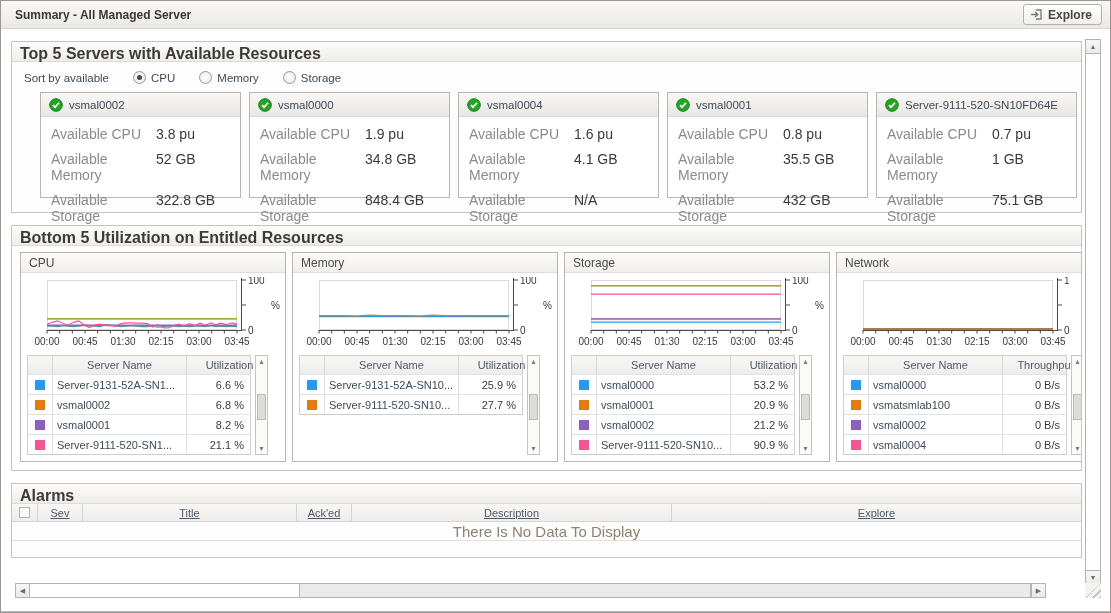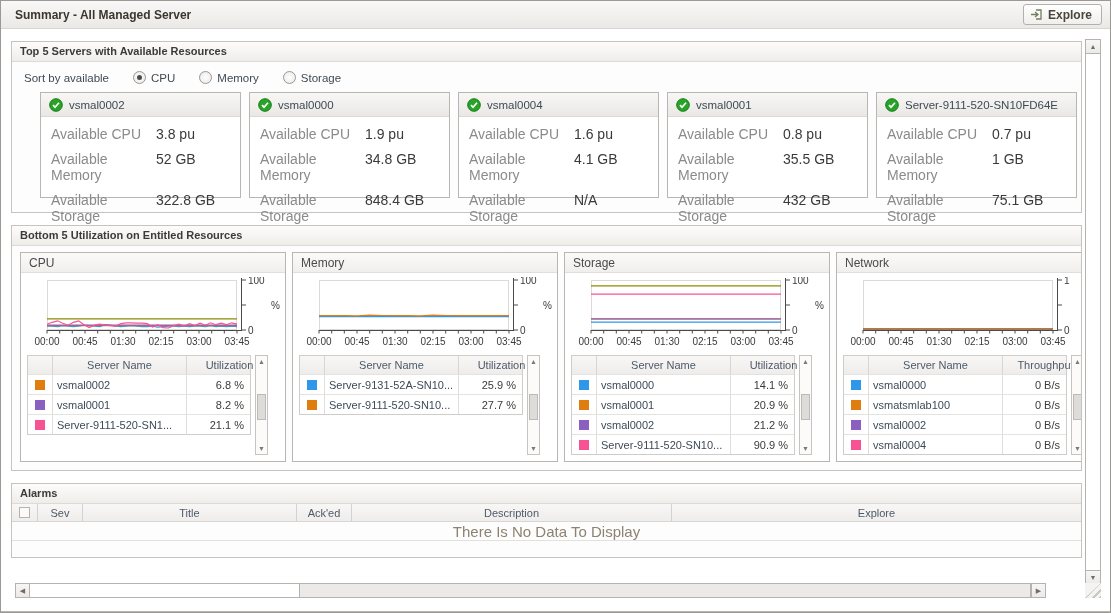--- a/index.html
+++ b/index.html
@@ -15,21 +15,21 @@
   .btn-explore { display:flex; align-items:center; gap:5px; height:21px; padding:0 9px 0 6px;
                  background:linear-gradient(#ffffff,#f0efec); border:1px solid #b3b1ae;
                  border-radius:3px; font-size:12px; font-weight:bold; color:#4a463f; cursor:pointer; }
 
   
   .content { position:relative; height:582px; overflow:hidden; background:#fff; }
   .bottom-strip { height:3px; background:#b7b5b2; }
 
   .section { margin:12px 28px 0 10px; border:1px solid #c6c4c1; background:#fdfdfd; }
   .sec-head { height:20px; padding:3px 8px 12px 8px; background:linear-gradient(#fdfcfb,#efedea);
-              border-bottom:1px solid #dddbd8; font-size:11px; font-weight:bold; color:#3b3b3b; }
+              border-bottom:1px solid #dddbd8; font-size:16px; font-weight:bold; color:#3b3b3b; }
 
   
   .sort-row { display:flex; align-items:center; gap:10px; padding:9px 10px 4px 12px;
               font-size:11.5px; color:#3f4a56; }
   .radio-opt { display:flex; align-items:center; gap:5px; margin-left:14px; cursor:pointer; }
   .radio { width:13px; height:13px; border-radius:50%; border:1px solid #9a9894;
            background:radial-gradient(#ffffff,#e9e7e4); position:relative; }
   .radio.checked::after { content:""; position:absolute; left:3px; top:3px; width:5px; height:5px;
            border-radius:50%; background:#4b4b49; }
   .cards { display:flex; gap:8px; padding:4px 8px 14px 28px; }
@@ -68,21 +68,21 @@
              background:#dedcd9; border:1px solid #bdbbb8; cursor:pointer; }
   .mscroll .arr.dn { position:absolute; bottom:0; }
 
   
   .alarm-toolbar { display:flex; gap:14px; padding:6px 0 5px 12px;
                    background:linear-gradient(#f7f6f4,#edebe8); border-bottom:1px solid #dddbd8;
                    font-size:11px; color:#aaa8a5; }
   .ahead { display:flex; height:18px; background:linear-gradient(#f8f7f6,#efedeb);
            border-bottom:1px solid #d8d6d3; font-size:11px; color:#4d5a68; align-items:center; }
   .ahead > div { border-right:1px solid #ccd4da; height:100%; display:flex;
-                 align-items:center; justify-content:center; }
+                 align-items:center; justify-content:center;text-decoration:underline; }
   .col-cb { width:26px; } .col-sev { width:45px; } .col-title { width:214px; }
   .col-ack { width:55px; } .col-desc { width:320px; } .col-inst { flex:1; border-right:none!important; }
   .cbx { width:11px; height:11px; border:1px solid #b5b3b0; background:#fbfaf9; }
   .empty-row { height:19px; border-bottom:1px solid #e3e1de; display:flex; align-items:center;
                justify-content:center; font-size:15px; color:#8e8271; }
   .alarm-fill { height:16px; }
 
   
   .sbtn { background:linear-gradient(#f7f6f4,#eceae7); border:1px solid #b5b3b0;
           display:flex; align-items:center; justify-content:center; font-size:7px;
@@ -316,20 +316,27 @@
               </svg></div>
           <div class="ptable-row">
             <div class="ptable">
               <div class="phead">
                   <div class="c-sw"></div>
                   <div class="c-name">Server Name</div>
                   <div class="c-val">Utilization</div>
                 </div>
               <div class="prow">
                   <div class="c-sw">
+                    <span class="swatch" style="background: rgb(47, 151, 232);"></span>
+                  </div>
+                  <div class="c-name">Server-9131-52A-SN1...</div>
+                  <div class="c-val">6.6 %</div>
+                </div>
+              <div class="prow">
+                  <div class="c-sw">
                     <span class="swatch" style="background: rgb(223, 125, 16);"></span>
                   </div>
                   <div class="c-name">vsmal0002</div>
                   <div class="c-val">6.8 %</div>
                 </div>
               <div class="prow">
                   <div class="c-sw">
                     <span class="swatch" style="background: rgb(138, 95, 192);"></span>
                   </div>
                   <div class="c-name">vsmal0001</div>
@@ -463,21 +470,21 @@
               <div class="phead">
                   <div class="c-sw"></div>
                   <div class="c-name">Server Name</div>
                   <div class="c-val">Utilization</div>
                 </div>
               <div class="prow">
                   <div class="c-sw">
                     <span class="swatch" style="background: rgb(47, 151, 232);"></span>
                   </div>
                   <div class="c-name">vsmal0000</div>
-                  <div class="c-val">14.1 %</div>
+                  <div class="c-val">53.2 %</div>
                 </div>
               <div class="prow">
                   <div class="c-sw">
                     <span class="swatch" style="background: rgb(223, 125, 16);"></span>
                   </div>
                   <div class="c-name">vsmal0001</div>
                   <div class="c-val">20.9 %</div>
                 </div>
               <div class="prow">
                   <div class="c-sw">

